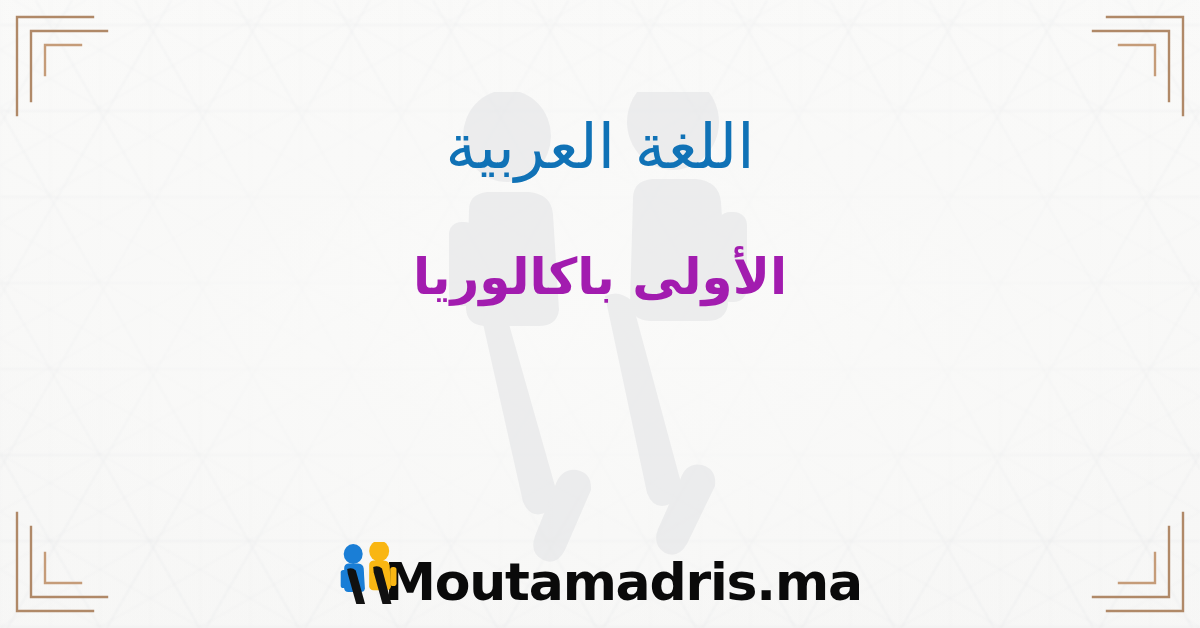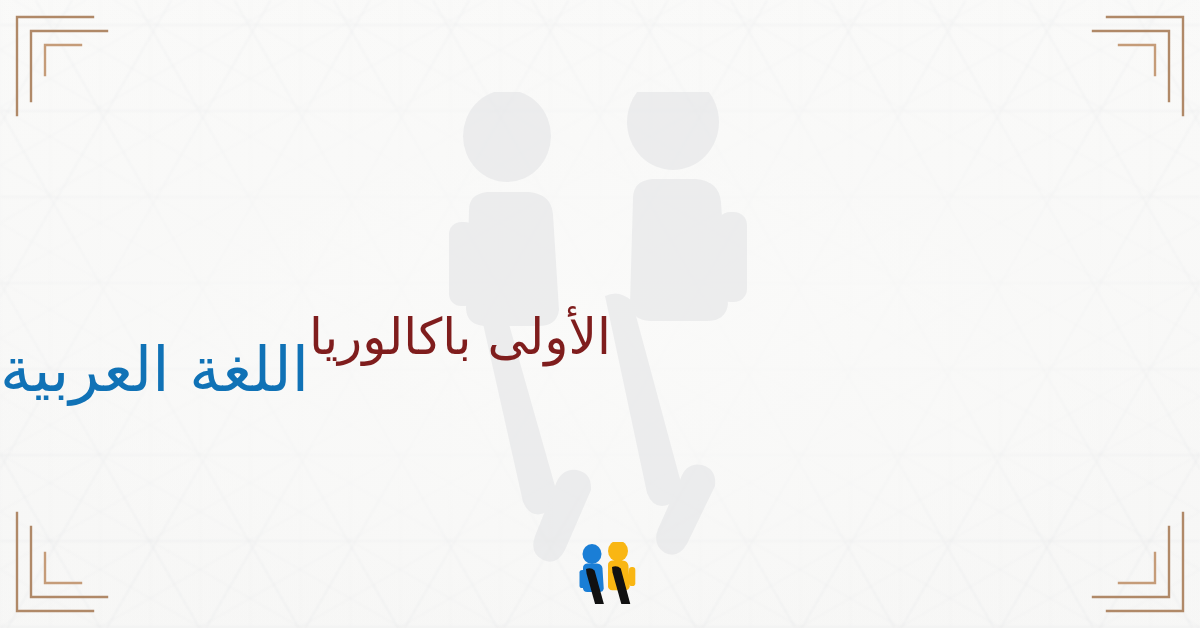--- a/index.html
+++ b/index.html
@@ -52,43 +52,43 @@
   .corner { position:absolute; width:104px; height:104px; }
   .corner svg { width:100%; height:100%; display:block; }
   .corner.tl { left:14px;  top:14px; }
   .corner.tr { right:14px; top:14px;  transform:scaleX(-1); }
   .corner.bl { left:14px;  bottom:14px; transform:scaleY(-1); }
   .corner.br { right:14px; bottom:14px; transform:scale(-1,-1); }
 
   
   .content {
     position:absolute; inset:0;
-    display:flex; flex-direction:row;
+    display:flex; flex-direction:column;
     align-items:center; justify-content:flex-start;
     text-align:center;
   }
 
   .title {
     margin-top:112px;
     font-family:"DejaVu Sans", sans-serif;
     font-size:62px;
     line-height:1.12;
     font-weight:400;
     color:#1072b6;
     direction:rtl;
     letter-spacing:0px;
   }
 
   .subtitle {
-    margin-top:48px;
+    margin-top:68px;
     font-family:"DejaVu Sans", sans-serif;
     font-size:50px;
     line-height:1.15;
-    font-weight:400;
-    color:#7f1d1d;
+    font-weight:700;
+    color:#a21caf;
     direction:rtl;
   }
 
   .tagline {
     margin-top:72px;
     font-family:"DejaVu Sans", sans-serif;
     font-size:27px;
     line-height:1.25;
     font-weight:400;
     color:#9a8868;
@@ -214,15 +214,16 @@
         <rect x="2.5" y="28" width="6" height="18" rx="2.6" fill="#1a7ed6"></rect>
 
         <ellipse cx="41" cy="9" rx="10" ry="10.5" fill="#f9b613"></ellipse>
         <path d="M31 23 q0 -4 4.2 -4.6 l10.5 0 q5.2 .6 5.7 5.2 l1.3 21 q-.4 3.7 -4.7 3.7 l-12.6 0 q-4.2 -.3 -4.4 -4 z" fill="#f9b613"></path>
         <rect x="52" y="25" width="6.3" height="19" rx="2.8" fill="#f9b613"></rect>
 
         <path d="M9 27 q5 -2 8.6 1.4 l9.4 34 q-1 1.4 -8.4 1.4 l-9 -32 z" fill="#111111"></path>
         <path d="M35 25 q5 -2 8.8 1.5 l9.6 36 q-1 1.2 -8.6 1.2 l-9.3 -33.5 z" fill="#111111"></path>
       </svg>
     </div>
+    <span class="brand-text">Moutamadris.ma</span>
   </div>
 
 </div>
 
 </body></html>

